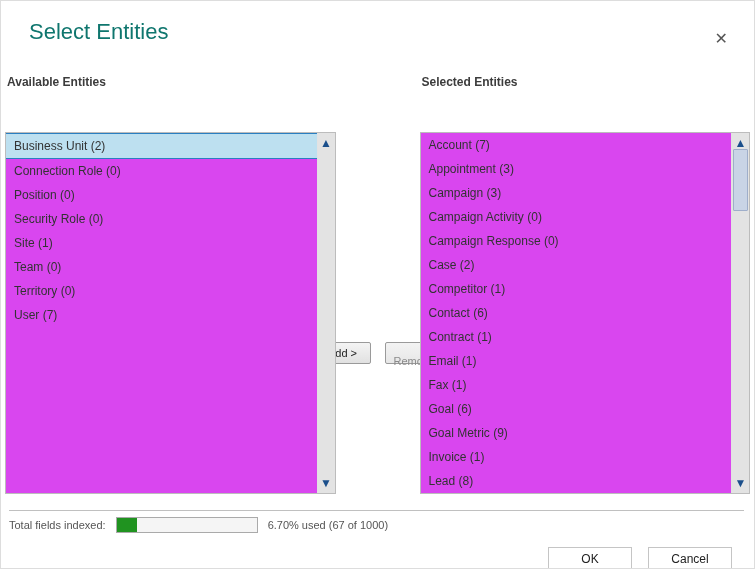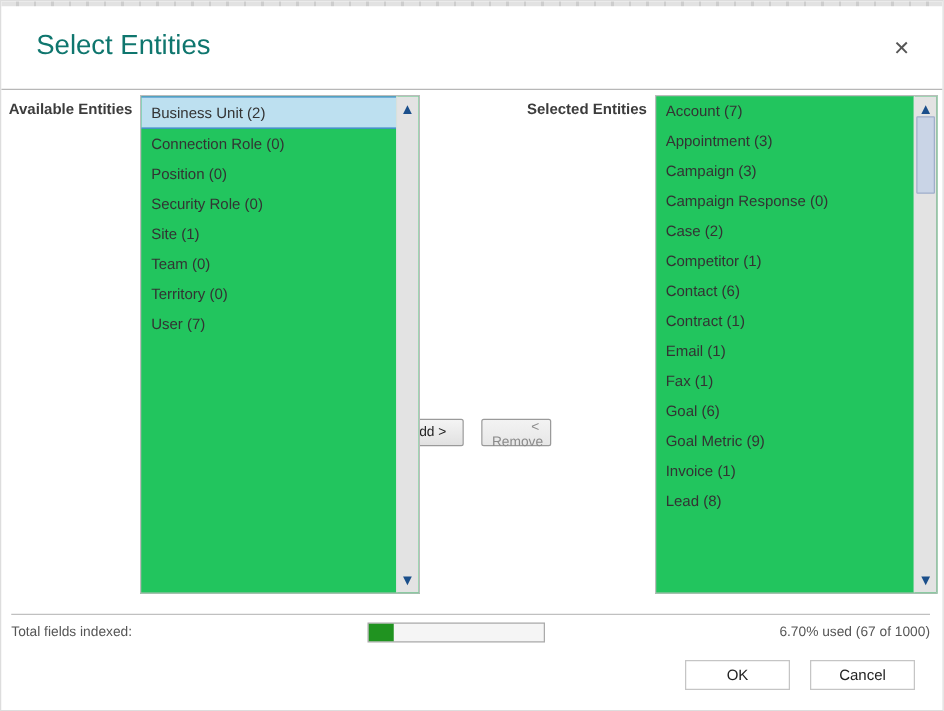--- a/index.html
+++ b/index.html
@@ -61,33 +61,34 @@
   }
   .body{
     flex:1;
     display:flex;
     padding:4px 4px 8px 4px;
     gap:6px;
     align-items:stretch;
   }
   .panel{
     display:flex;
-    flex-direction:row;
+    flex-direction:column;
     flex:1 1 0;
+    gap:39px;
   }
   .panel-title{
     font-size:12px;
     font-weight:600;
     padding:4px 6px 4px 2px;
     color:#3c3c3c;
   }
   .listbox{
     flex:1;
     border:1px solid var(--border);
-    background:#22c55e;
+    background:#d946ef;
     position:relative;
     display:flex;
     overflow:hidden;
   }
   .list{
     flex:1;
     overflow:hidden;
     padding:0;
   }
   .item{
@@ -232,20 +233,21 @@
       <button class="btn disabled">&lt; Remove</button>
     </div>
 
     <div class="panel">
       <div class="panel-title">Selected Entities</div>
       <div class="listbox">
         <div class="list" id="selected-list">
             <div class="item">Account (7)</div>
             <div class="item">Appointment (3)</div>
             <div class="item">Campaign (3)</div>
+            <div class="item">Campaign Activity (0)</div>
             <div class="item">Campaign Response (0)</div>
             <div class="item">Case (2)</div>
             <div class="item">Competitor (1)</div>
             <div class="item">Contact (6)</div>
             <div class="item">Contract (1)</div>
             <div class="item">Email (1)</div>
             <div class="item">Fax (1)</div>
             <div class="item">Goal (6)</div>
             <div class="item">Goal Metric (9)</div>
             <div class="item">Invoice (1)</div>
@@ -256,21 +258,21 @@
           <div class="thumb" style="height:60px"></div>
           <span style="flex:1"></span>
           <span class="arrow">▼</span>
         </div>
       </div>
     </div>
   </div>
 
   <div class="status">
     <div class="status-divider"></div>
-    <div class="status-inner" style="padding-top:6px;justify-content:space-between;">
+    <div class="status-inner" style="padding-top:6px;">
       <span>Total fields indexed:</span>
       <div class="progress">
         <div class="fill" id="progress-fill" style="width: 14.74%;"></div>
       </div>
       <span>6.70% used (67 of 1000)</span>
     </div>
   </div>
 
   <div class="dlg-buttons">
     <button class="btn flat">OK</button>

